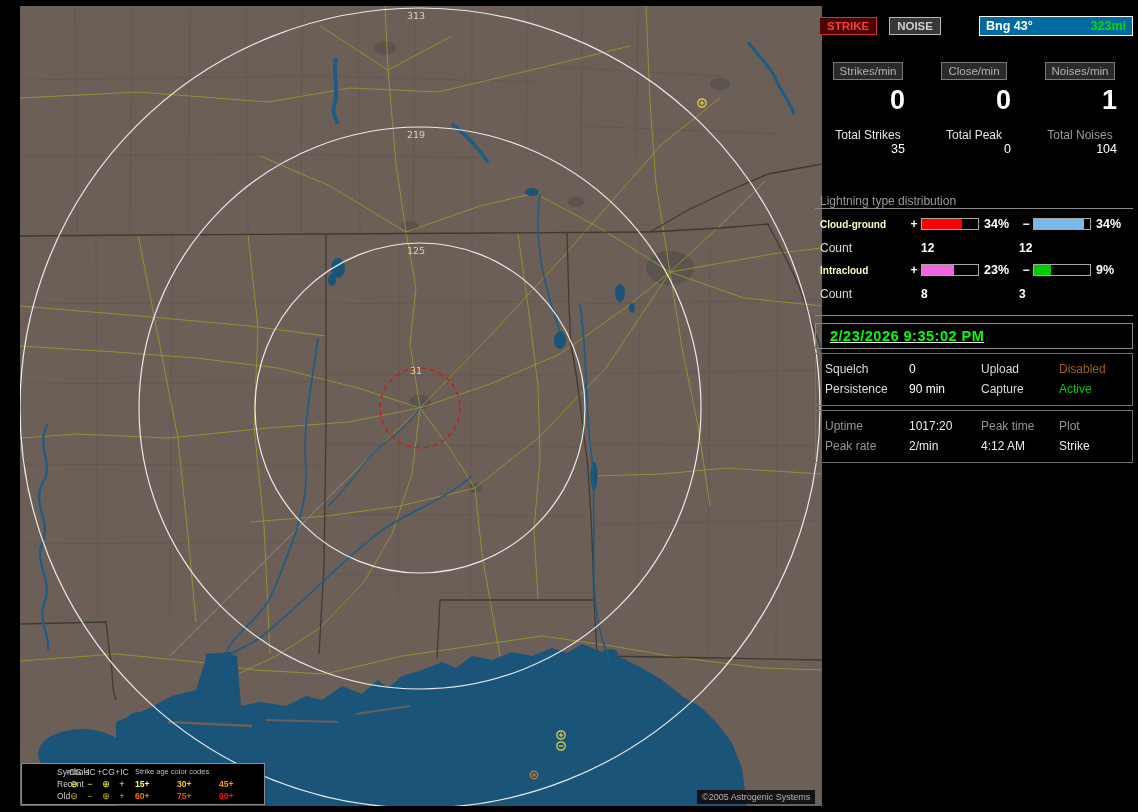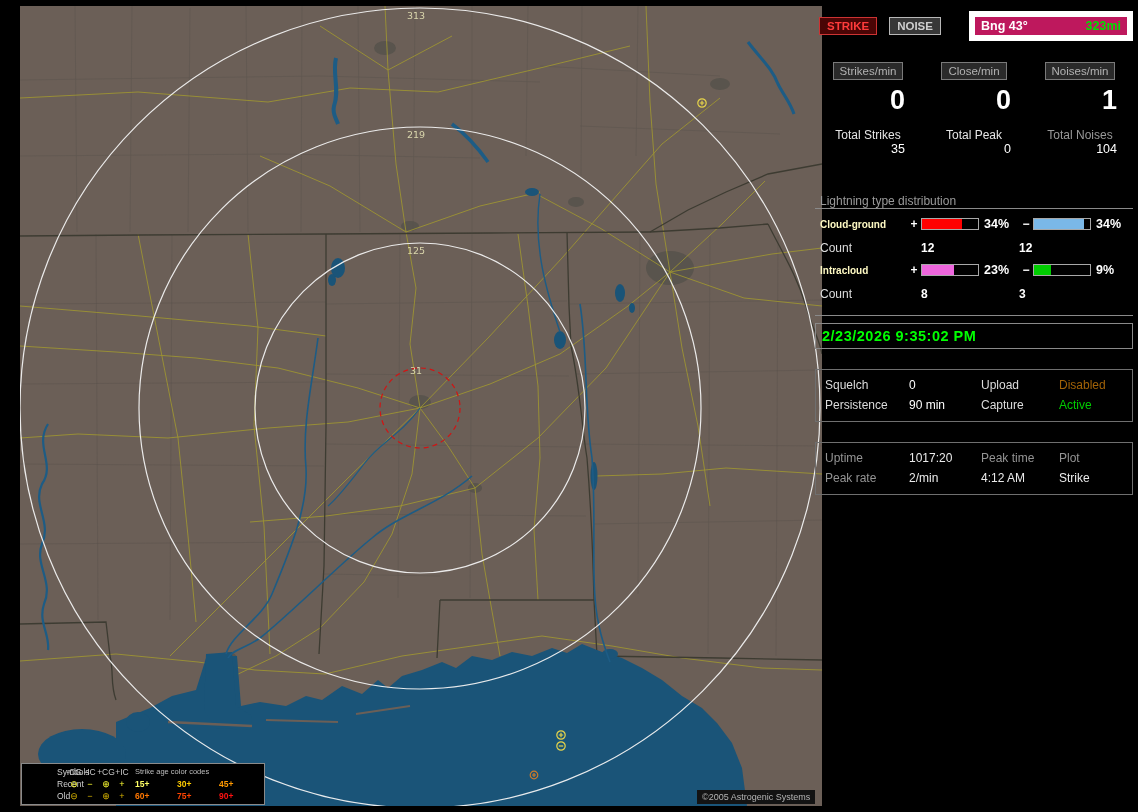--- a/index.html
+++ b/index.html
@@ -26,21 +26,21 @@
              font-size:9px;padding:2px 5px;white-space:nowrap;}
 
   
   .sidebar{position:absolute;left:815px;top:6px;width:318px;height:800px;font-size:12px;}
 
   .top-row{display:flex;align-items:center;margin-top:10px;height:20px;}
   .btn{font-weight:bold;font-size:11.5px;padding:2px 7px;cursor:pointer;
        font-family:"Liberation Sans",sans-serif;}
   .strike-btn{background:#4a0505;border:1px solid #cc3333;color:#ff3b3b;margin-left:4px;}
   .noise-btn{background:#383838;border:1px solid #b8b8b8;color:#cfcfcf;margin-left:12px;}
-  .bng-box{margin-left:auto;width:140px;background:#be185d;border:6px solid #ffffff;
+  .bng-box{margin-left:auto;width:140px;background:#0369a1;border:1px solid #ffffff;
            display:flex;justify-content:space-between;align-items:center;
            padding:2px 6px;font-weight:bold;font-size:12.5px;}
   .bng-val{color:#fff;}
   .dist-val{color:#00dd00;}
 
   .rates{display:flex;margin-top:26px;}
   .rate-col{width:106px;text-align:center;}
   .rate-header{display:inline-block;background:#2a2a2a;border:1px solid #7a7a7a;
                color:#b2b2b2;font-size:11.5px;padding:2px 6px;cursor:pointer;}
   .rate-value{margin-top:4px;font-size:27px;font-weight:bold;color:#fff;
@@ -63,24 +63,24 @@
   .bar-fill{display:block;height:100%;width:0;}
   .pct{font-weight:bold;color:#fff;padding-left:3px;font-size:12.5px;}
 
   .count-row{display:grid;grid-template-columns:92px 14px 98px 110px;margin-top:10px;height:14px;}
   .count-label{color:#ddd;padding-left:5px;}
   .count-val{font-weight:bold;color:#fff;}
 
   .hr{border-top:1px solid #8a8a8a;margin-top:14px;}
 
   .clock-box{margin-top:7px;border:1px solid #8a8a8a;height:24px;line-height:24px;
-             padding-left:6px;}
+             padding-left:14px;text-decoration:underline;}
   .clock-text{color:#00ff00;font-weight:bold;font-size:14.5px;letter-spacing:.5px;}
 
-  .info-box{margin-top:20px;border:1px solid #6f6f6f;padding:5px 0 6px 0;}
+  .info-box{margin-top:4px;border:1px solid #6f6f6f;padding:5px 0 6px 0;}
   .info-row{display:grid;grid-template-columns:84px 72px 78px 1fr;height:20px;
             align-items:center;}
   .info-row>span{padding-left:9px;}
   .set-label{color:#dcdcdc;}
   .set-value{color:#fff;}
   .state-active{color:#00cc00;}
   .state-disabled{color:#a16207;}
   .sess-label{color:#949494;}
   .sess-value{color:#eaeaea;}
 </style>

